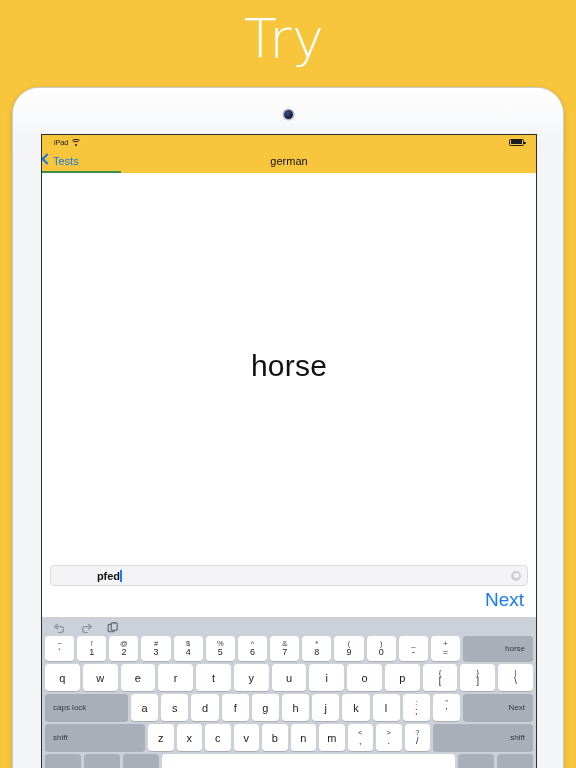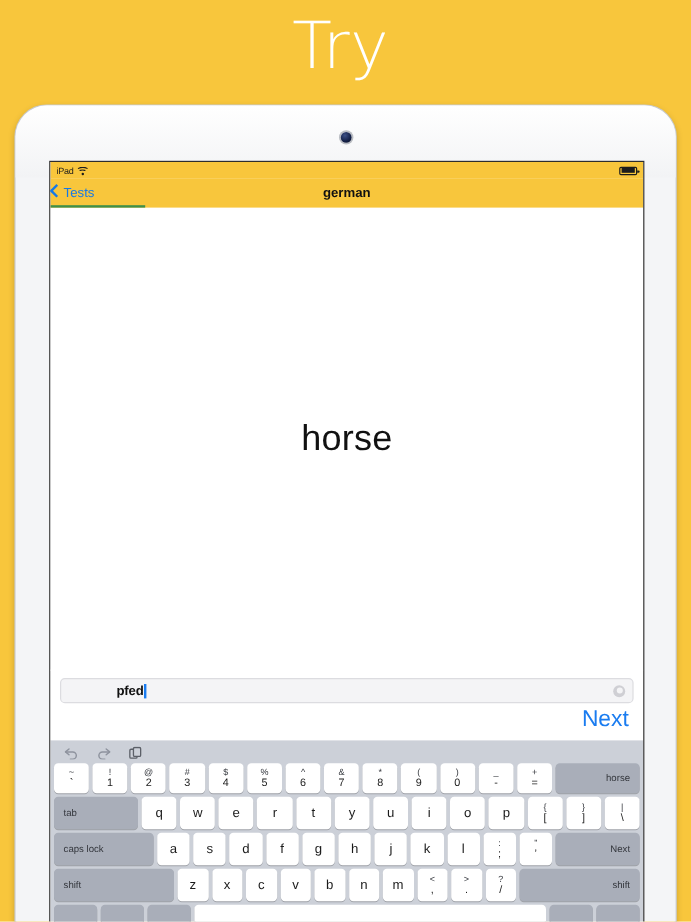--- a/index.html
+++ b/index.html
@@ -67,21 +67,21 @@
     border: 1.5px solid #2d2d2d;
     box-sizing: border-box;
   }
 
   
   #status-bar {
     height: 14px;
     background: #F8C63C;
     display: flex;
     align-items: center;
-    padding: 0 5px;
+    padding: 0 12px;
     font-size: 7.5px;
     color: #1c1c1c;
     position: relative;
   }
   #status-left { display: flex; align-items: center; gap: 3px; }
   #status-device { font-size: 7.5px; letter-spacing: -0.2px; }
   .wifi-icon { display: inline-block; width: 9px; height: 7px; position: relative; }
   .wifi-icon i {
     position: absolute; left: 50%; bottom: 0;
     border: 1.1px solid #1c1c1c;
@@ -144,21 +144,21 @@
     border-left: 2px solid #1479e8;
     border-bottom: 2px solid #1479e8;
     transform: rotate(45deg);
     margin-right: 1px;
   }
   #back-label { font-size: 11px; color: #1479e8; }
   #nav-title {
     position: absolute; left: 0; right: 0;
     text-align: center;
     font-size: 11px;
-    font-weight: bold;
+    font-weight: normal;
     color: #111;
     pointer-events: none;
   }
   #progress-track {
     position: absolute;
     left: 0; right: 0; bottom: 0;
     height: 1.6px;
     background: transparent;
   }
   #progress-fill {
@@ -430,21 +430,20 @@
           <span class="bot">-</span>
         </div>
         <div class="key dual num">
           <span class="top">+</span>
           <span class="bot">=</span>
         </div>
         <div class="key dark deletekey num small-label">horse</div>
       </div>
 
       <div class="kb-row">
-        <div class="key dark tabkey small-label">tab</div>
         <div class="key">q</div>
         <div class="key">w</div>
         <div class="key">e</div>
         <div class="key">r</div>
         <div class="key">t</div>
         <div class="key">y</div>
         <div class="key">u</div>
         <div class="key">i</div>
         <div class="key">o</div>
         <div class="key">p</div>

